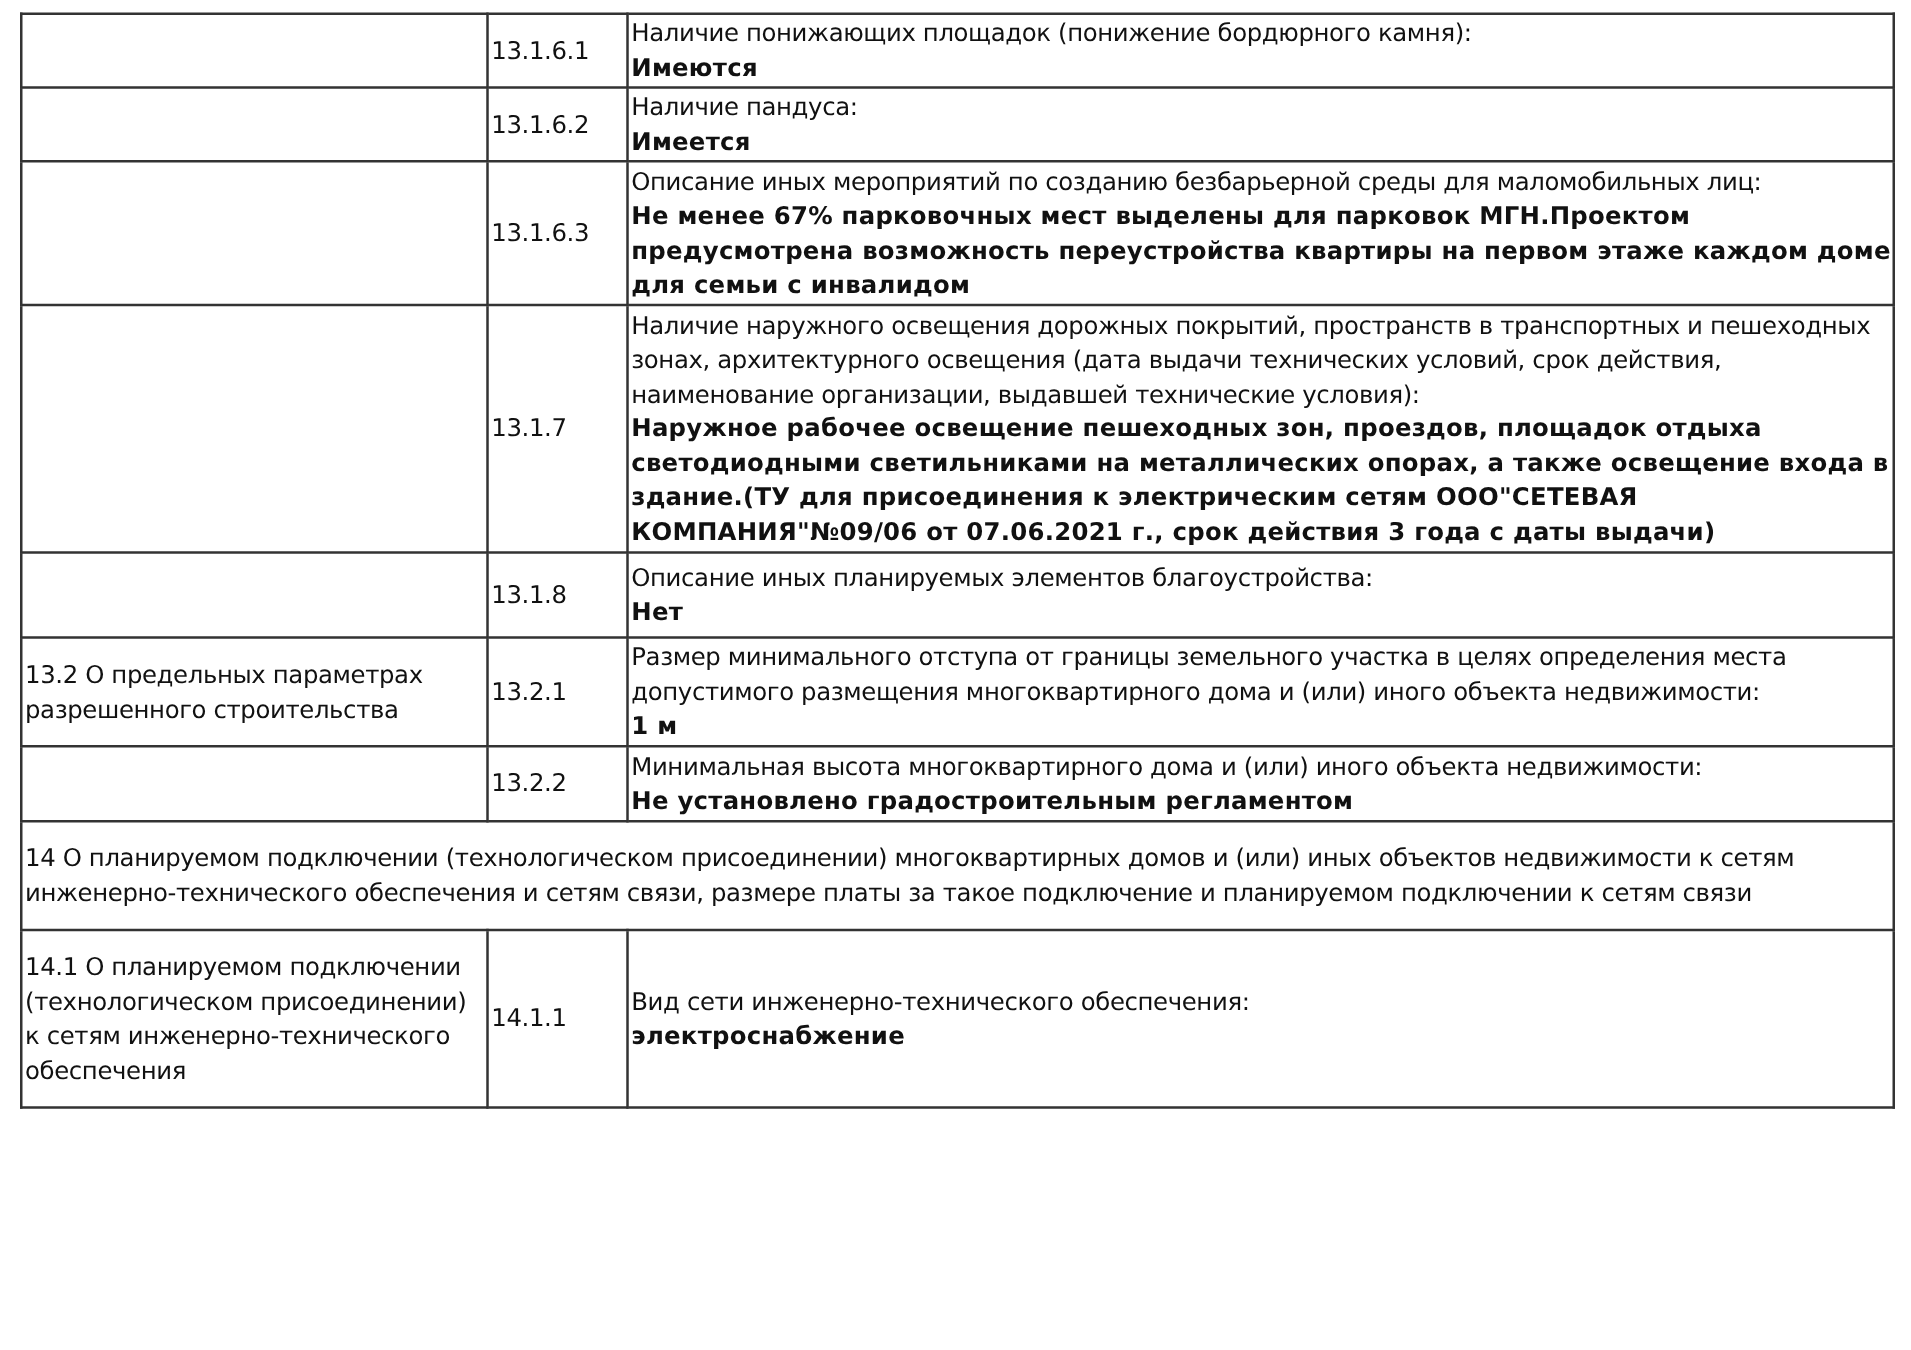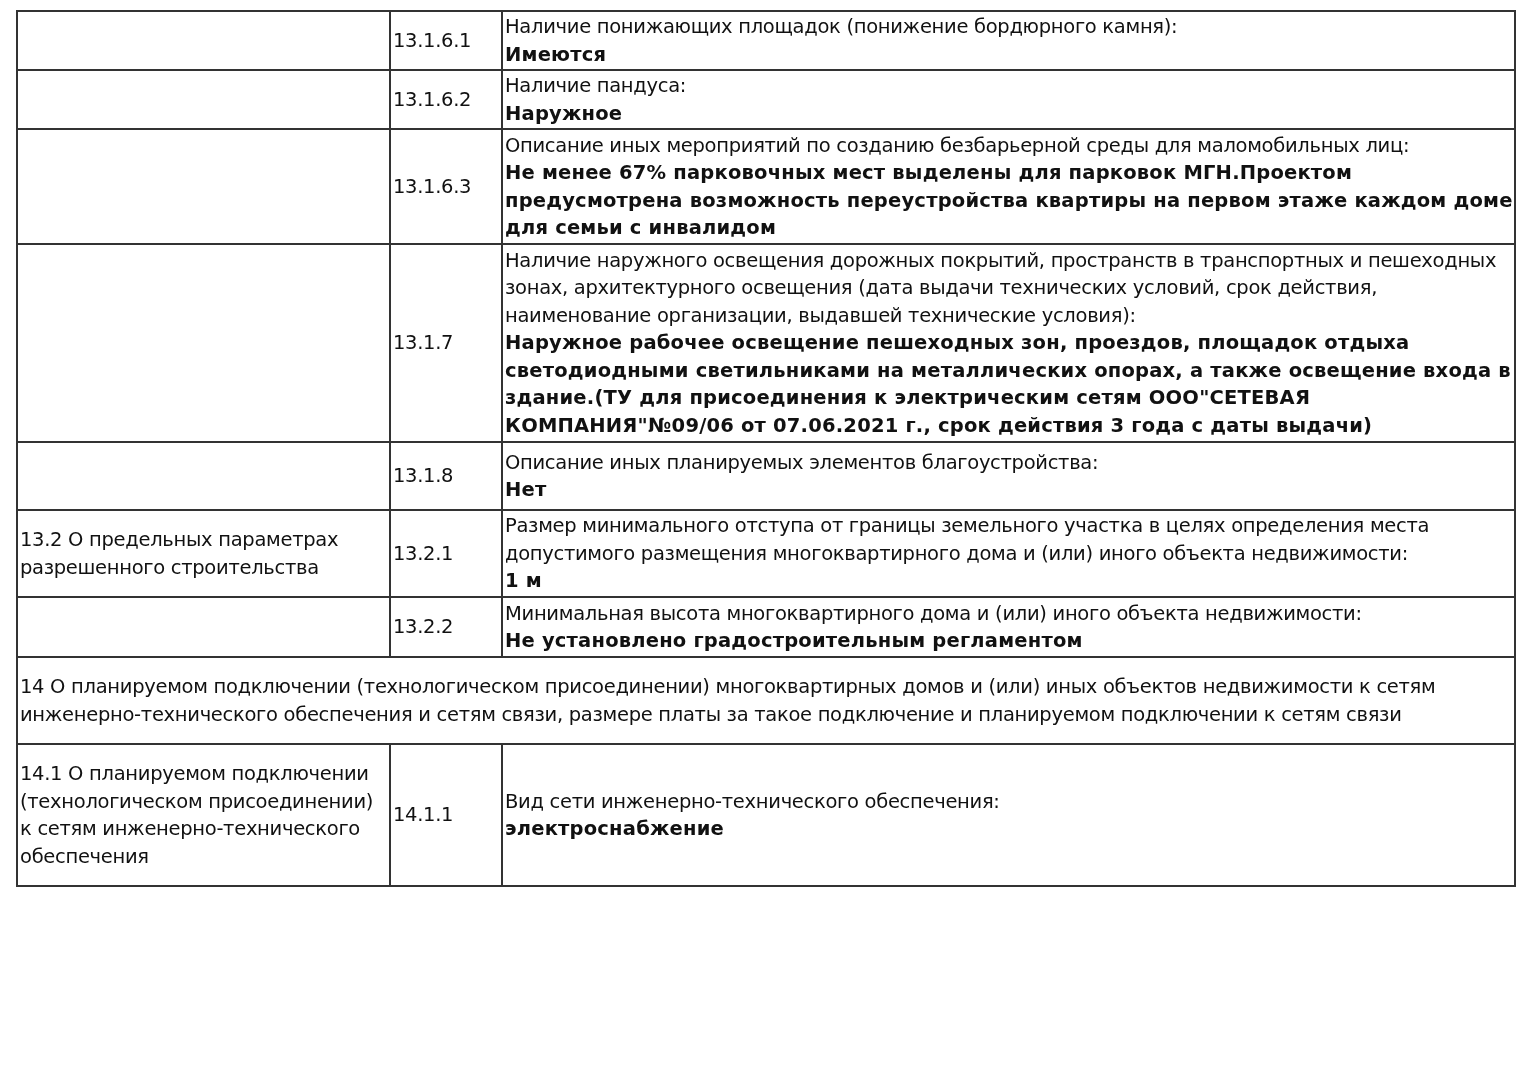--- a/index.html
+++ b/index.html
@@ -31,21 +31,21 @@
       <td>
         <span class="label">Наличие понижающих площадок (понижение бордюрного камня):</span>
         <span class="value">Имеются</span>
       </td>
     </tr>
     <tr style="height:59px">
       <td></td>
       <td class="code">13.1.6.2</td>
       <td>
         <span class="label">Наличие пандуса:</span>
-        <span class="value">Наружное</span>
+        <span class="value">Имеется</span>
       </td>
     </tr>
     <tr style="height:115px">
       <td></td>
       <td class="code">13.1.6.3</td>
       <td>
         <span class="label">Описание иных мероприятий по созданию безбарьерной среды для маломобильных лиц:</span>
         <span class="value">Не менее 67% парковочных мест выделены для парковок МГН.Проектом предусмотрена возможность переустройства квартиры на первом этаже каждом доме для семьи с инвалидом</span>
       </td>
     </tr>

